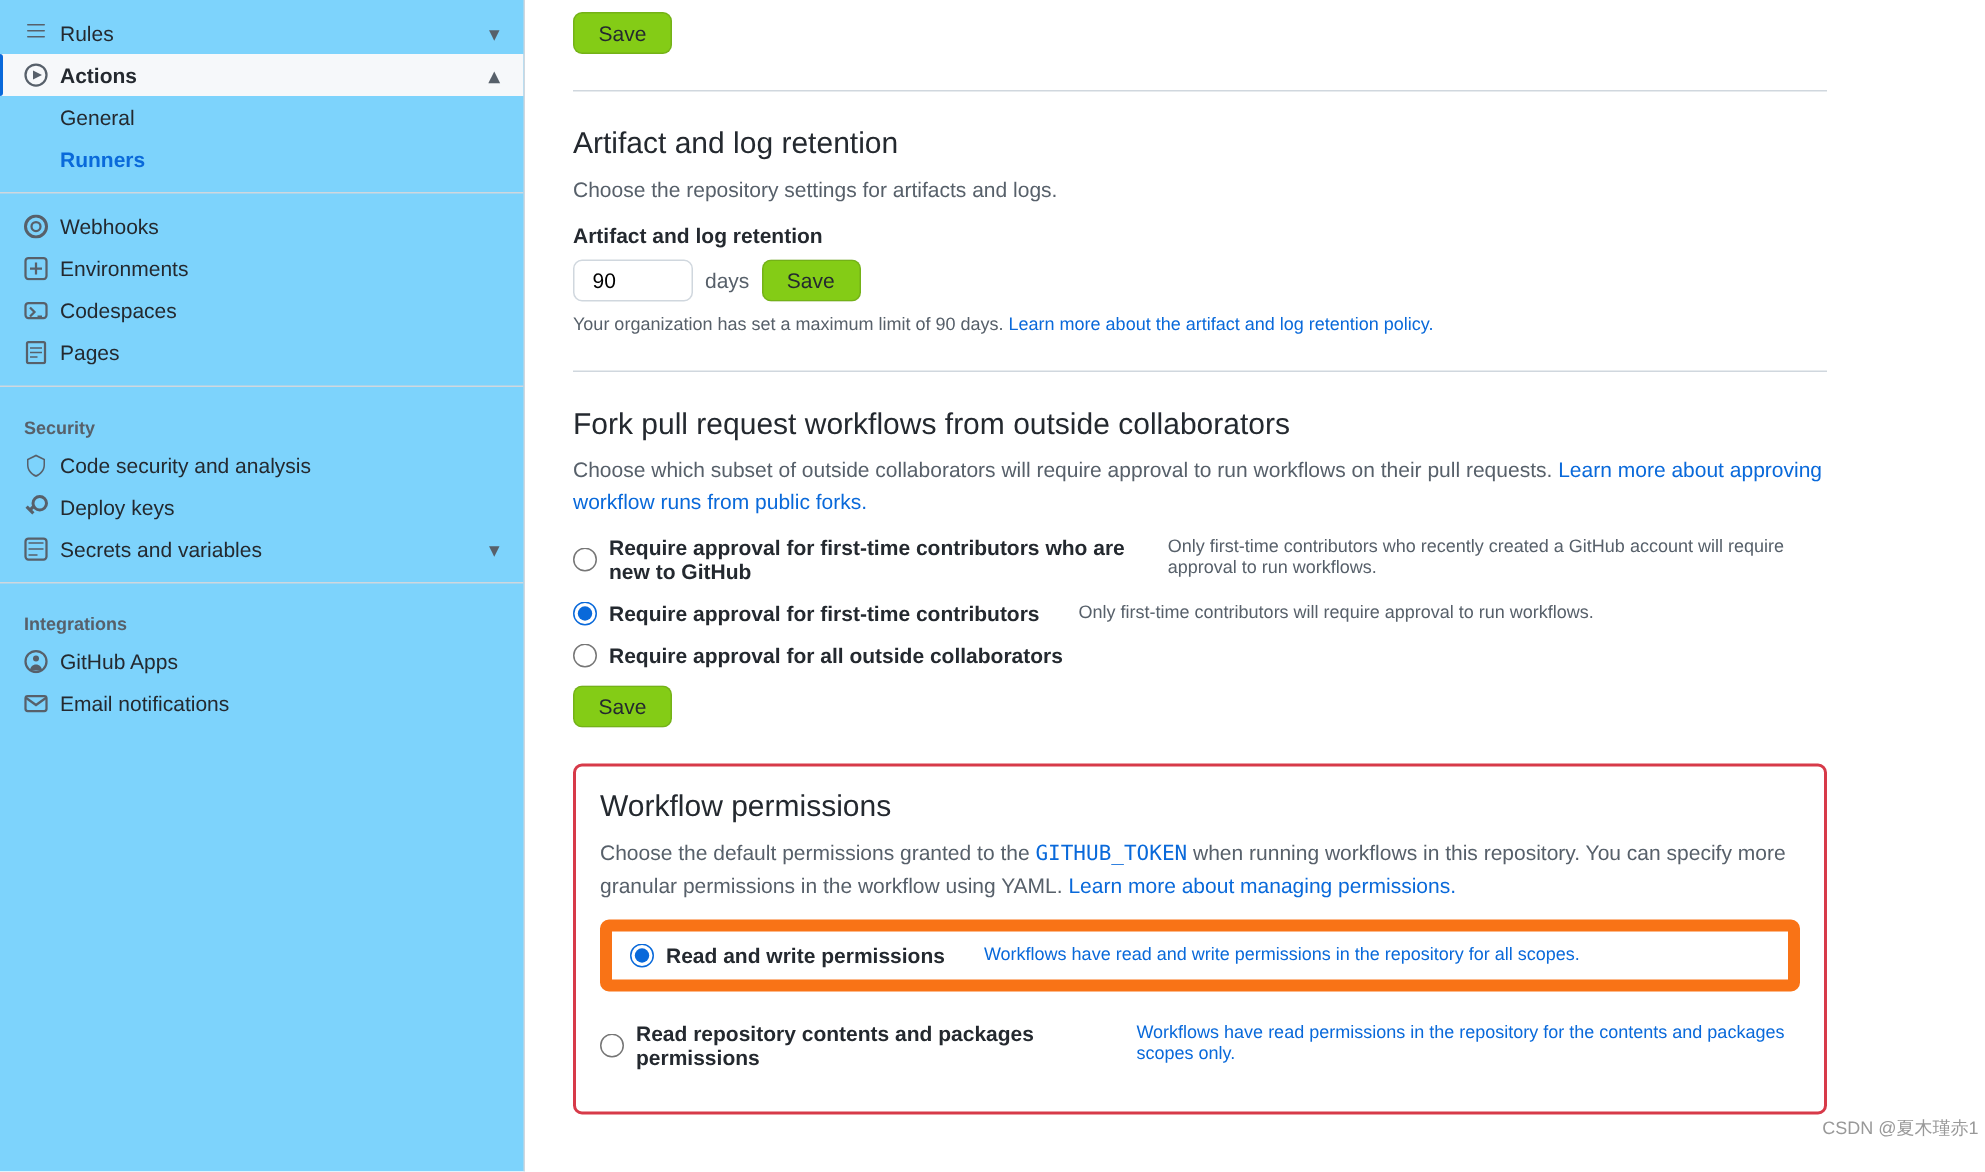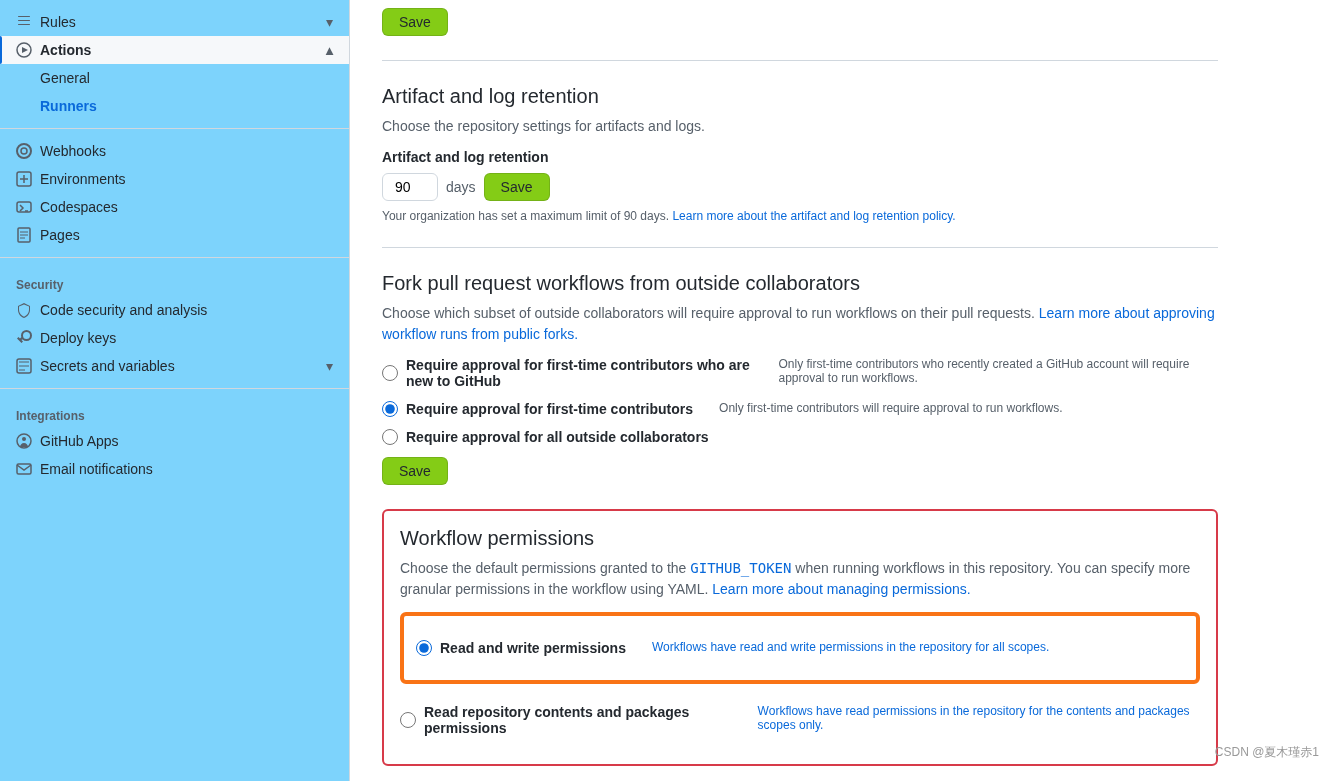--- a/index.html
+++ b/index.html
@@ -23,39 +23,39 @@
     .btn { display: inline-flex; align-items: center; padding: 5px 16px; font-size: 14px; font-weight: 500; border: 1px solid rgba(27,31,36,0.15); border-radius: 6px; background: #84cc16; cursor: pointer; color: #24292f; }
 
     .section { margin-top: 24px; padding-top: 24px; border-top: 1px solid #d0d7de; }
     .section:first-child { border-top: none; padding-top: 0; margin-top: 16px; }
 
     h2 { font-size: 20px; font-weight: 400; margin-bottom: 8px; color: #24292f; }
     .section-desc { color: #57606a; font-size: 14px; margin-bottom: 12px; line-height: 1.5; }
 
     .field-label { font-weight: 600; font-size: 14px; margin-bottom: 8px; }
     .input-row { display: flex; align-items: center; gap: 8px; margin-bottom: 8px; }
-    .text-input { border: 1px solid #d0d7de; border-radius: 6px; padding: 5px 12px; font-size: 14px; width: 56px; }
+    .text-input { border: 1px solid #d0d7de; border-radius: 6px; padding: 5px 12px; font-size: 14px; width: 80px; }
     .days-label { color: #57606a; }
     .help-text { font-size: 12px; color: #57606a; margin-top: 4px; }
     .link { color: #0969da; text-decoration: none; }
 
     
     .radio-group { display: flex; flex-direction: column; gap: 12px; margin: 12px 0; }
     .radio-item { display: flex; flex-direction: row; gap: 2px; }
     .radio-label-row { display: flex; align-items: center; gap: 8px; }
     .radio-input { width: 16px; height: 16px; accent-color: #0969da; cursor: pointer; flex-shrink: 0; }
     .radio-label { font-weight: 600; font-size: 14px; color: #24292f; }
     .radio-desc { font-size: 12px; color: #57606a; padding-left: 24px; }
 
     
     .workflow-section { border: 2px solid #d73a49; border-radius: 6px; padding: 16px; margin-top: 24px; }
     .workflow-title { font-size: 20px; font-weight: 400; margin-bottom: 8px; }
 
     
-    .radio-highlight { border: 4px solid #f97316; border-radius: 6px; padding: 24px 12px; margin-bottom: 8px; }
+    .radio-highlight { border: 8px solid #f97316; border-radius: 6px; padding: 8px 12px; margin-bottom: 8px; }
 
     .watermark { position: fixed; bottom: 20px; right: 4px; color: #999; font-size: 12px; pointer-events: none; }
 
     .top-save { margin-bottom: 16px; margin-top: 8px; }
   </style>
 </head>
 <body>
 
 <nav class="sidebar">
 

